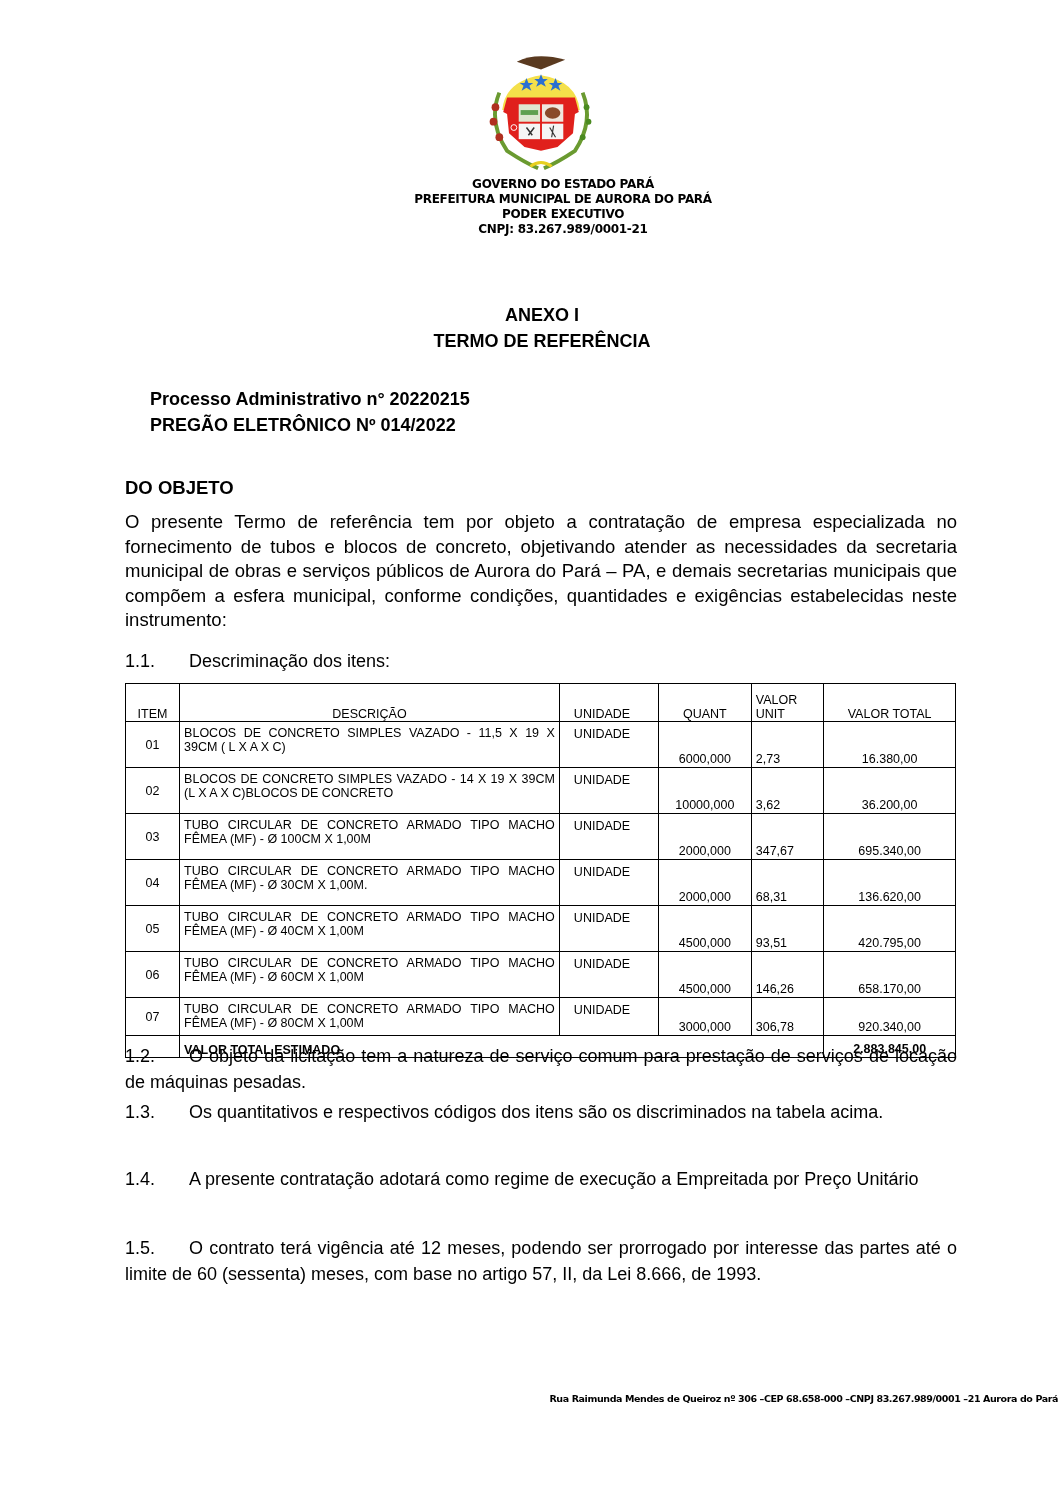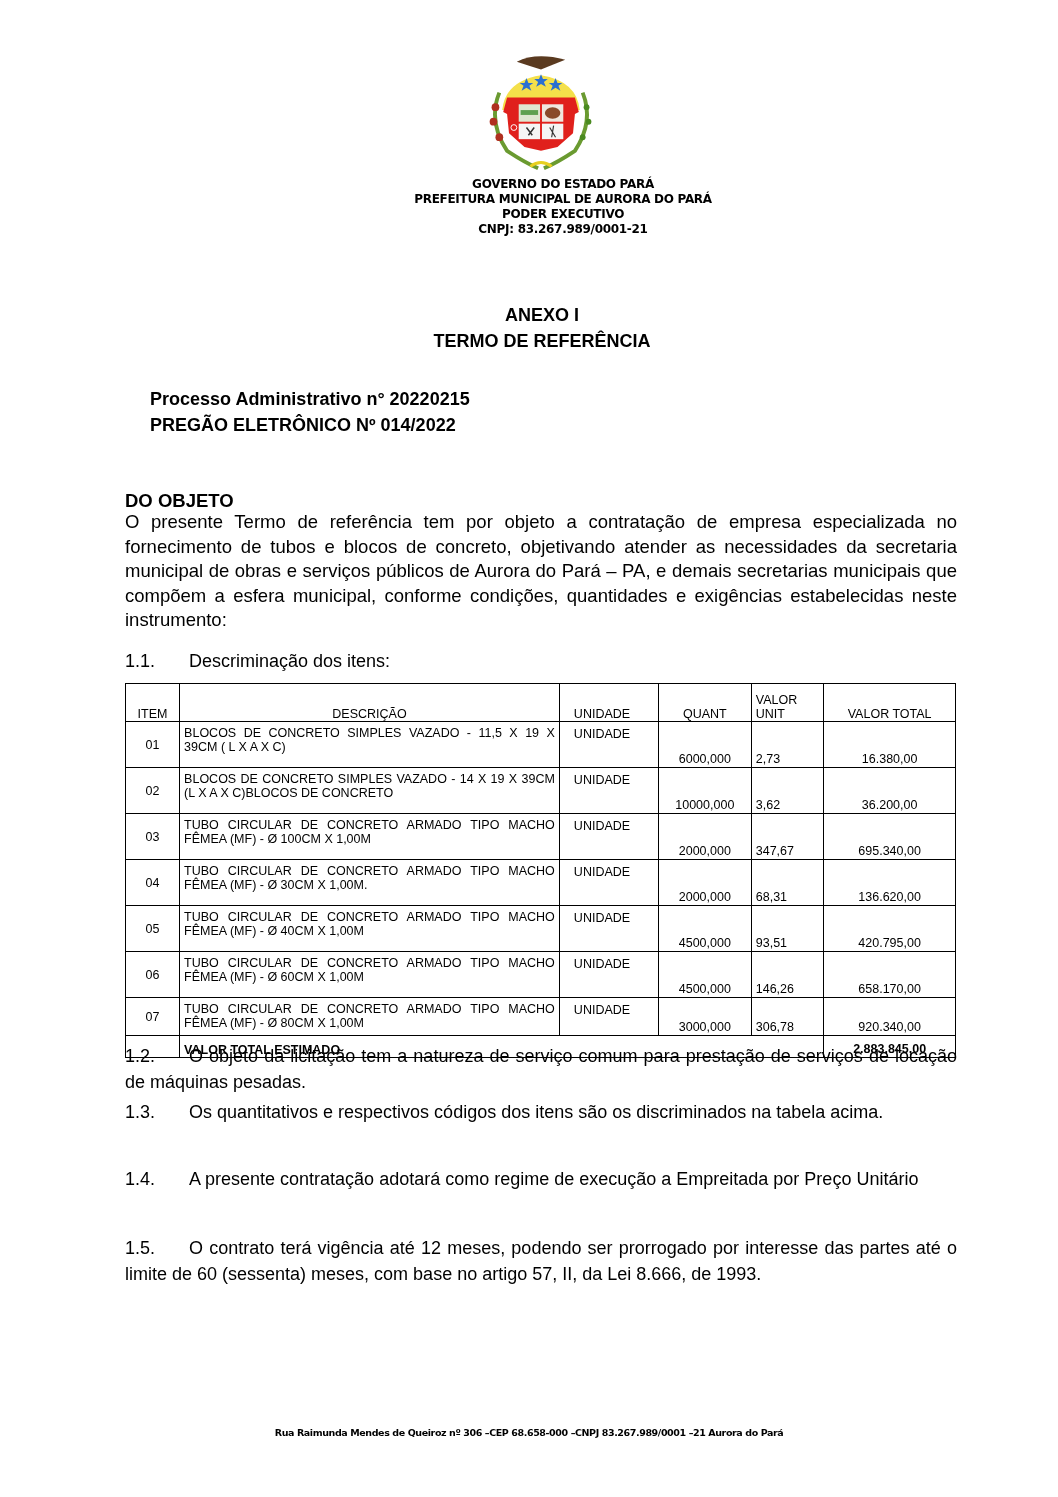--- a/index.html
+++ b/index.html
@@ -3,41 +3,41 @@
 <meta charset="utf-8">
 <style>
   html, body { margin:0; padding:0; background:#ffffff; }
   body { width:1058px; height:1497px; position:relative; overflow:hidden; color:#000; font-family:"Liberation Sans", sans-serif; }
   .crest { position:absolute; left:478px; top:52px; width:126px; height:122px; }
   .header { position:absolute; left:7px; width:1058px; text-align:center; font-family:"DejaVu Sans", sans-serif; font-weight:bold; font-size:12px; line-height:15px; letter-spacing:-0.3px; top:177px;margin-left:27px; }
   .header div { white-space:nowrap; }
   .title { position:absolute; left:0; width:1084px; text-align:center; font-weight:bold; font-size:18px; line-height:26px; top:302px; }
   .proc { position:absolute; left:150px; top:386px; font-weight:bold; font-size:18px; line-height:26px; }
   .section { position:absolute; left:125px; width:832px; font-size:18.5px; line-height:24.5px; }
-  .sec-title { top:489px; font-weight:bold; }
+  .sec-title { top:476px; font-weight:bold; }
   .para { top:510px; text-align:justify; text-align-last:left; }
   .num { display:inline-block; width:64px; }
   .subitem { position:absolute; left:125px; width:832px; font-size:18px; line-height:26px; text-align:justify; }
   table.items { position:absolute; left:125px; top:683px; width:831px; border-collapse:collapse; font-size:12.5px; }
   table.items td, table.items th { border:1.5px solid #000; padding:0 4px; font-weight:normal; }
   table.items th { vertical-align:bottom; height:33px; line-height:14px; }
   table.items td { height:40px; vertical-align:top; }
   table.items tr.r7 td { height:32px; }
   .c-item { width:44px; text-align:center; }
   .c-desc { width:363px; text-align:justify; text-align-last:left; line-height:14px; padding-top:4px !important; }
   .c-un { width:78px; text-align:left; padding-left:14px !important; }
   .c-q { width:82px; text-align:center; }
   .c-vu { width:62px; text-align:left; }
   .c-vt { width:120px; text-align:center; }
   td.c-item { vertical-align:middle !important; }
   td.c-un { padding-top:5px !important; }
   td.c-q, td.c-vu, td.c-vt { vertical-align:bottom !important; padding-bottom:1px !important; }
   tr.total td { height:20px; vertical-align:bottom; font-weight:bold; }
   tr.total td.lbl { padding-left:60px; border-right:1.5px solid #000; }
-  .footer { position:absolute; left:0; width:1058px; top:1393px; text-align:center; font-family:"DejaVu Sans", sans-serif; font-weight:bold; font-size:9.5px; letter-spacing:-0.4px;margin-top:34px; }
+  .footer { position:absolute; left:0; width:1058px; top:1393px; text-align:right; font-family:"DejaVu Sans", sans-serif; font-weight:bold; font-size:9.5px; letter-spacing:-0.4px; }
 </style>
 </head>
 <body>
 
 <svg class="crest" viewBox="0 0 130 122">
   <path d="M40 8 Q60 -2 90 6 Q75 12 65 16 Q52 12 40 8Z" fill="#5a3a20"></path>
   <path d="M25 58 Q28 28 65 22 Q102 28 105 58Z" fill="#f4e04a"></path>
   <polygon points="48,30 50,25 52,30 57,30 53,33 55,38 50,35 45,38 47,33 43,30" fill="#2a6fd1"></polygon>
   <polygon points="63,26 65,21 67,26 72,26 68,29 70,34 65,31 60,34 62,29 58,26" fill="#2a6fd1"></polygon>
   <polygon points="78,30 80,25 82,30 87,30 83,33 85,38 80,35 75,38 77,33 73,30" fill="#2a6fd1"></polygon>

